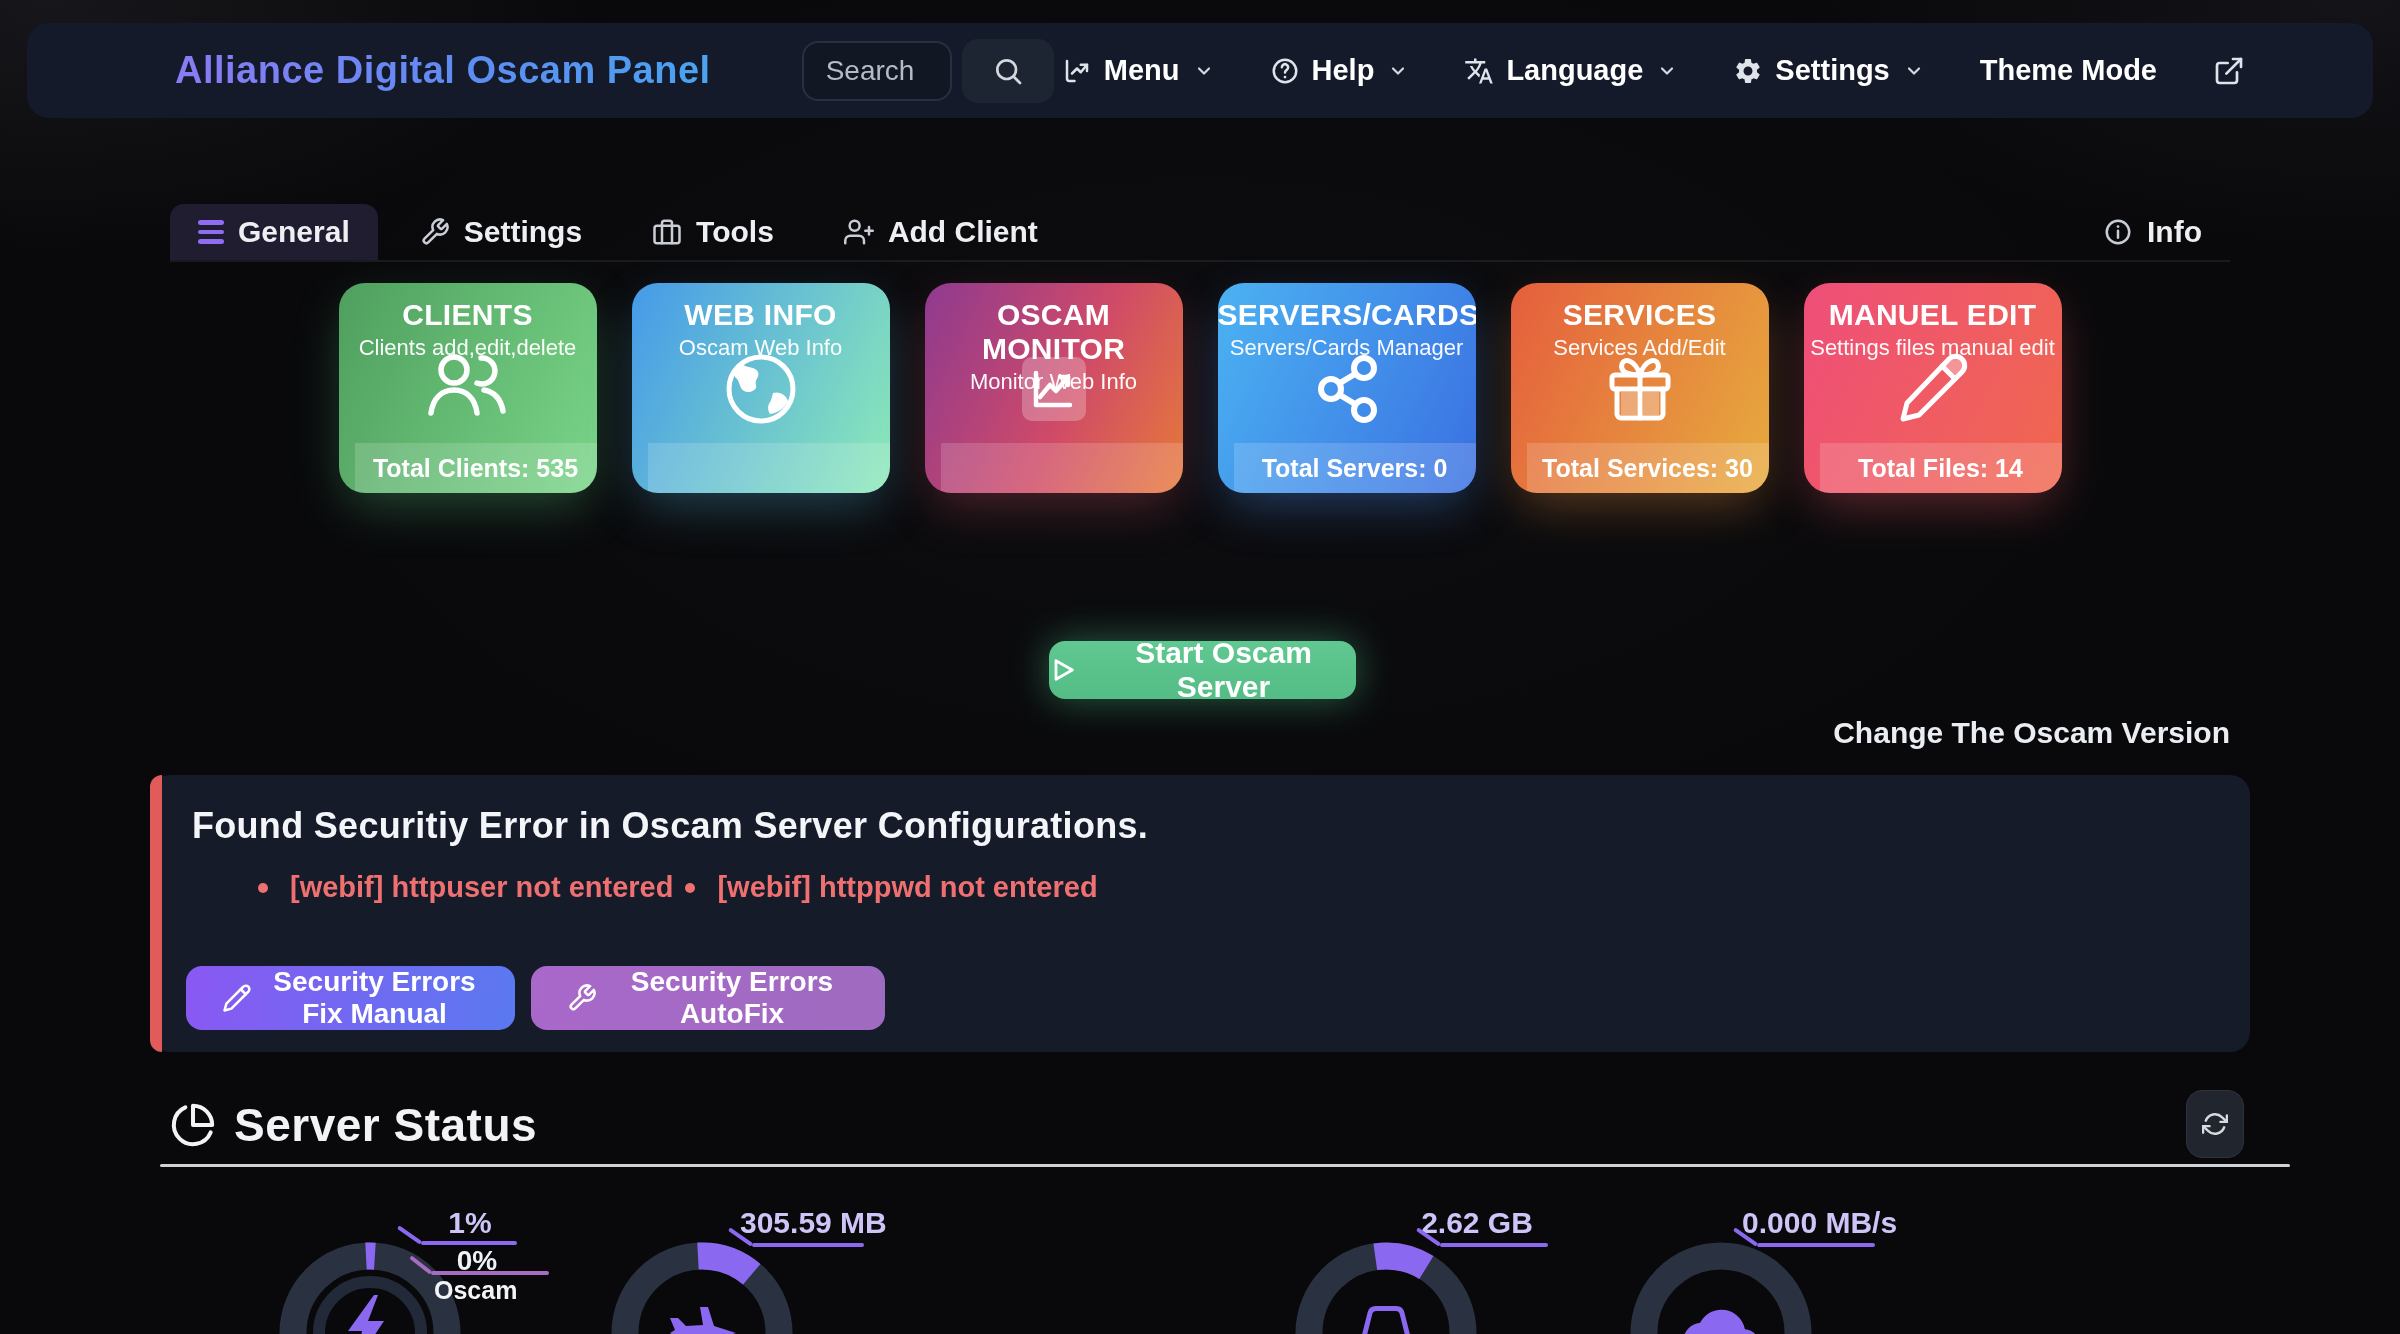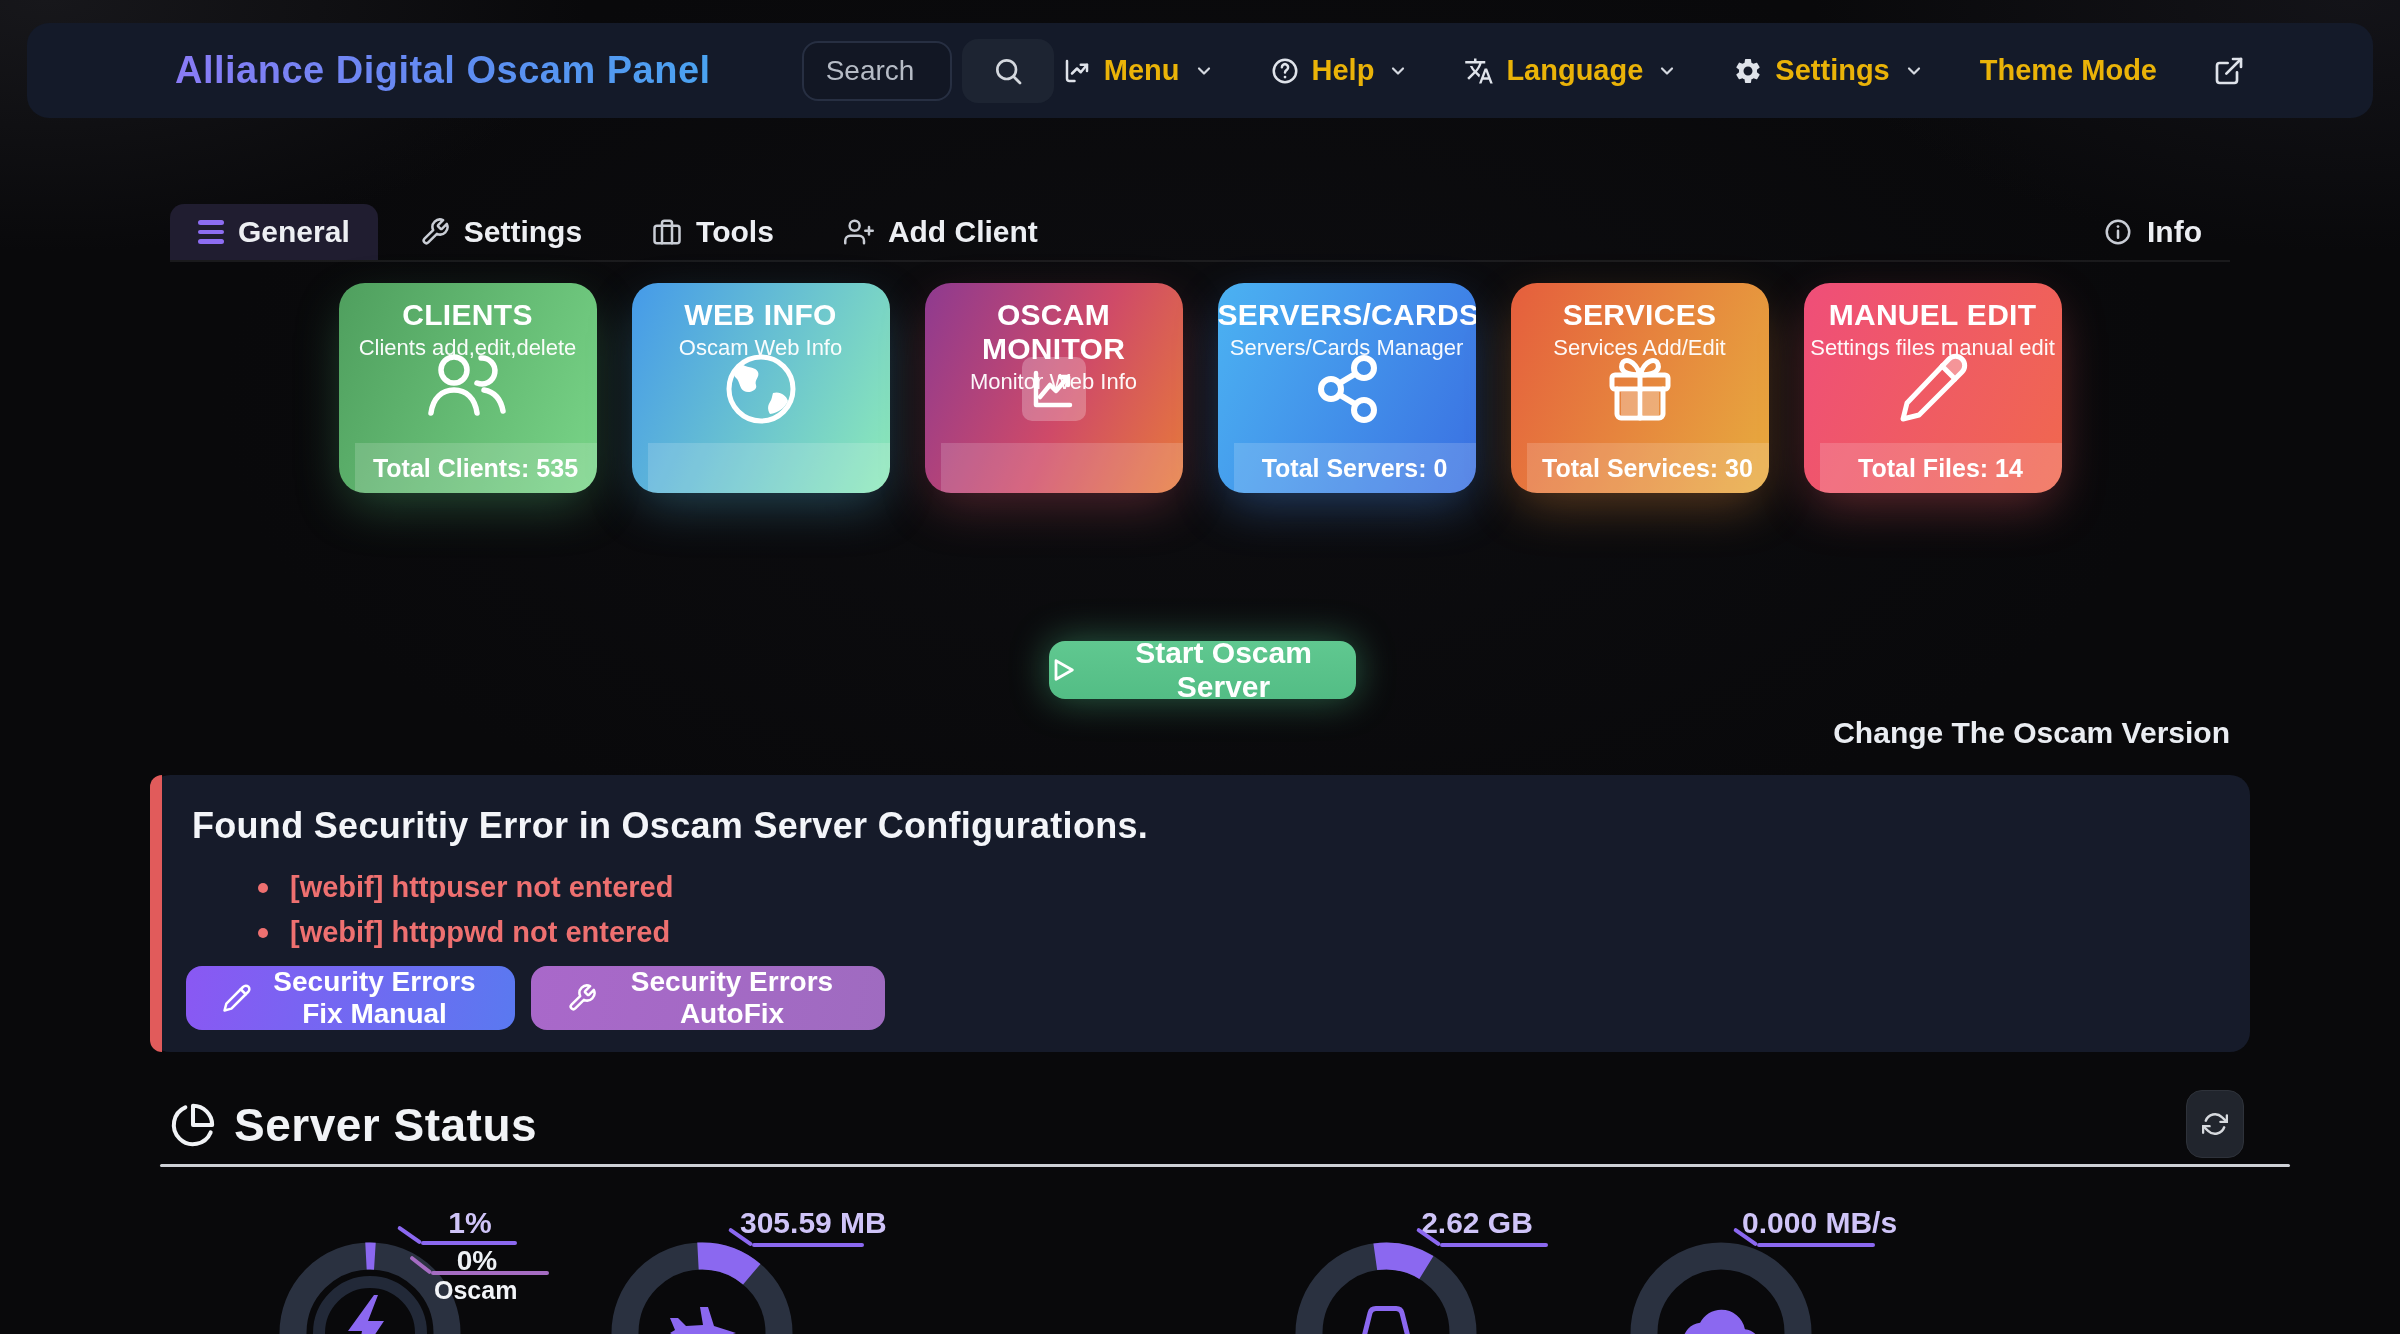--- a/index.html
+++ b/index.html
@@ -38,21 +38,21 @@
   .search-btn {
     width:92px; height:64px; border-radius:16px; background:#1d2432; border:none;
     display:flex; align-items:center; justify-content:center; color:#d4d8de; cursor:pointer;
   }
   .nav-right {
     margin-left:auto; margin-right:128px;
     display:flex; align-items:center; gap:56px;
   }
   .nav-item {
     display:flex; align-items:center; gap:12px;
-    color:#eab308; font-size:29px; font-weight:700; cursor:pointer; white-space:nowrap;
+    color:#ffffff; font-size:29px; font-weight:700; cursor:pointer; white-space:nowrap;
   }
   .nav-item svg { color:#dfe3ea; }
   .chev { margin-left:2px; opacity:.95; }
 
   
   .tabrow {
     position:absolute; left:170px; right:170px; top:204px; height:58px;
     display:flex; align-items:stretch; gap:14px;
     border-bottom:2px solid rgba(255,255,255,0.07);
   }
@@ -106,21 +106,21 @@
   
   .security {
     position:absolute; left:150px; top:775px; width:2100px; height:277px;
     background:#161b2a; border-radius:20px;
   }
   .security::before {
     content:""; position:absolute; left:0; top:0; bottom:0; width:12px;
     background:#e15b5b; border-radius:20px 0 0 20px;
   }
   .security h2 { padding:30px 0 0 42px; color:#f3f5f9; font-size:36px; font-weight:800; letter-spacing:.3px; }
-  .err-list { margin:24px 0 0 108px; display:flex; flex-direction:column; gap:12px; }
+  .err-list { margin:24px 0 0 108px; display:flex; flex-direction:row; gap:12px; }
   .err-item { display:flex; align-items:center; gap:22px; color:#ee7070; font-size:29px; font-weight:600; }
   .err-item .dot { width:10px; height:10px; border-radius:50%; background:#ee7070; flex:none; }
   .sec-btns { position:absolute; left:36px; bottom:22px; display:flex; gap:16px; }
   .sec-btn {
     height:64px; border:none; border-radius:16px; cursor:pointer;
     display:flex; align-items:center; justify-content:center; gap:18px;
     color:#fff; font-size:28px; font-weight:800; font-family:inherit; padding:0 36px;
   }
   .btn-manual { width:329px; background:linear-gradient(100deg,#8a58f3,#5a79f0); }
   .btn-autofix { width:354px; background:linear-gradient(100deg,#a968ca,#9f6bc0); }

